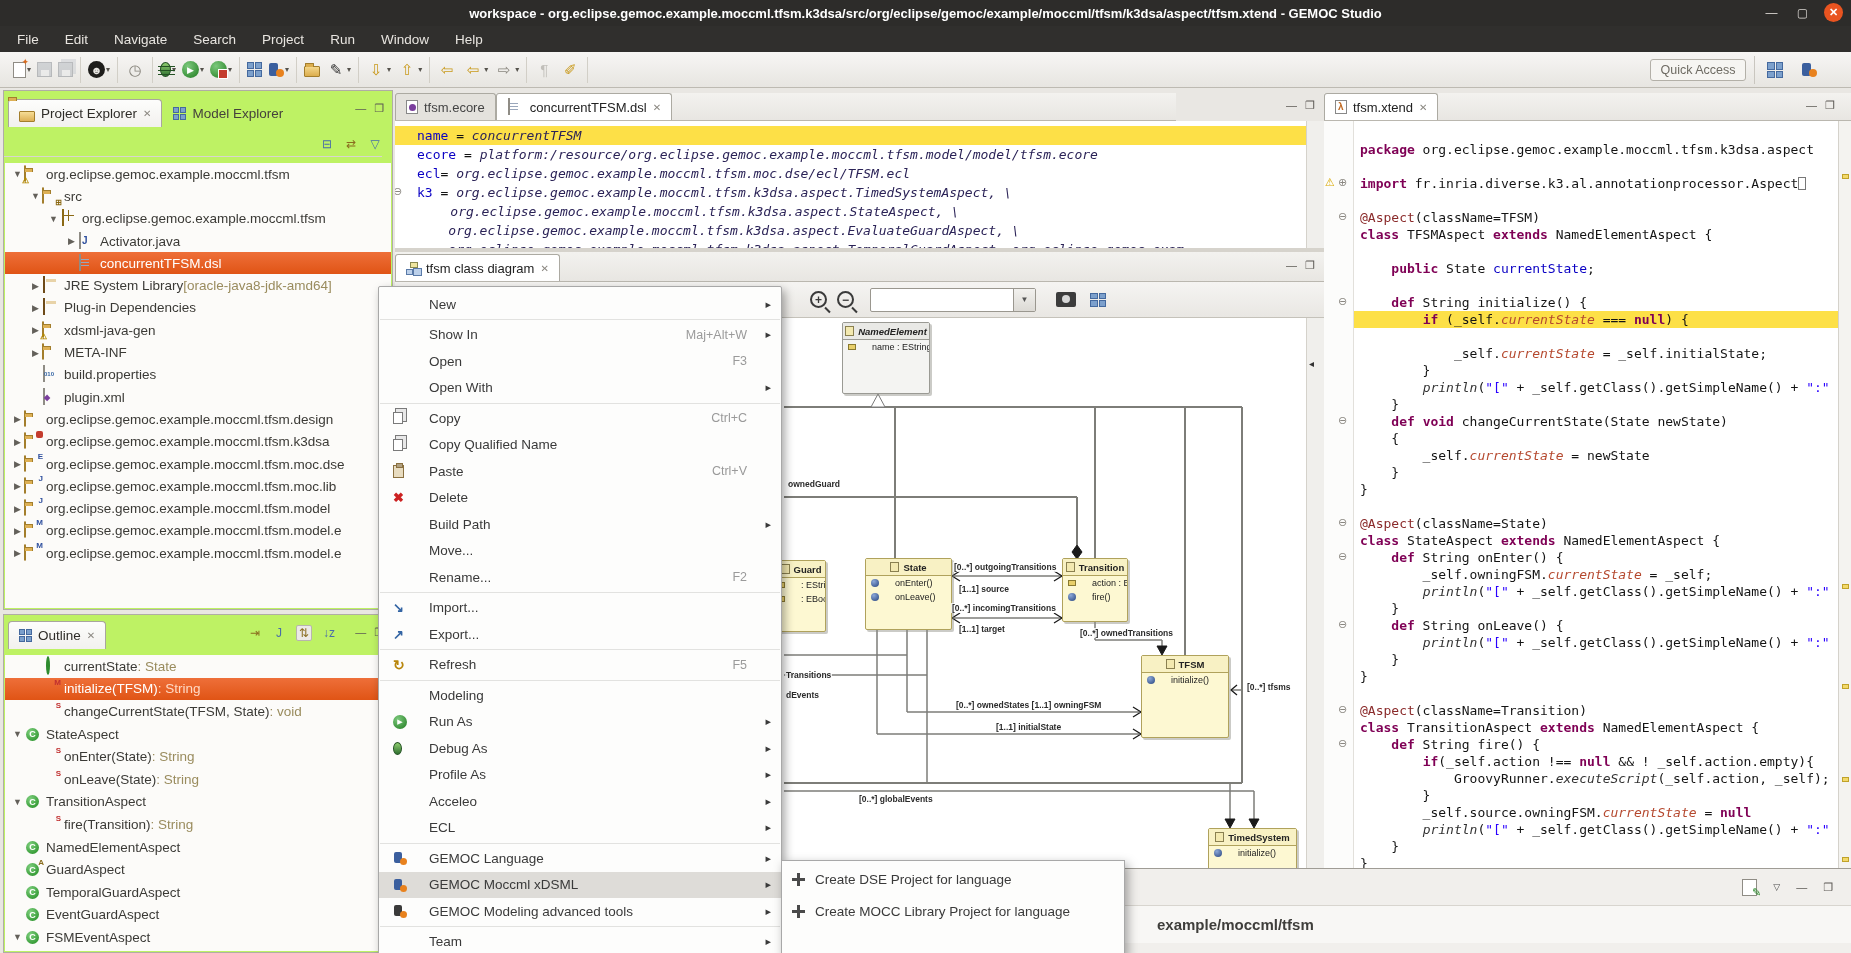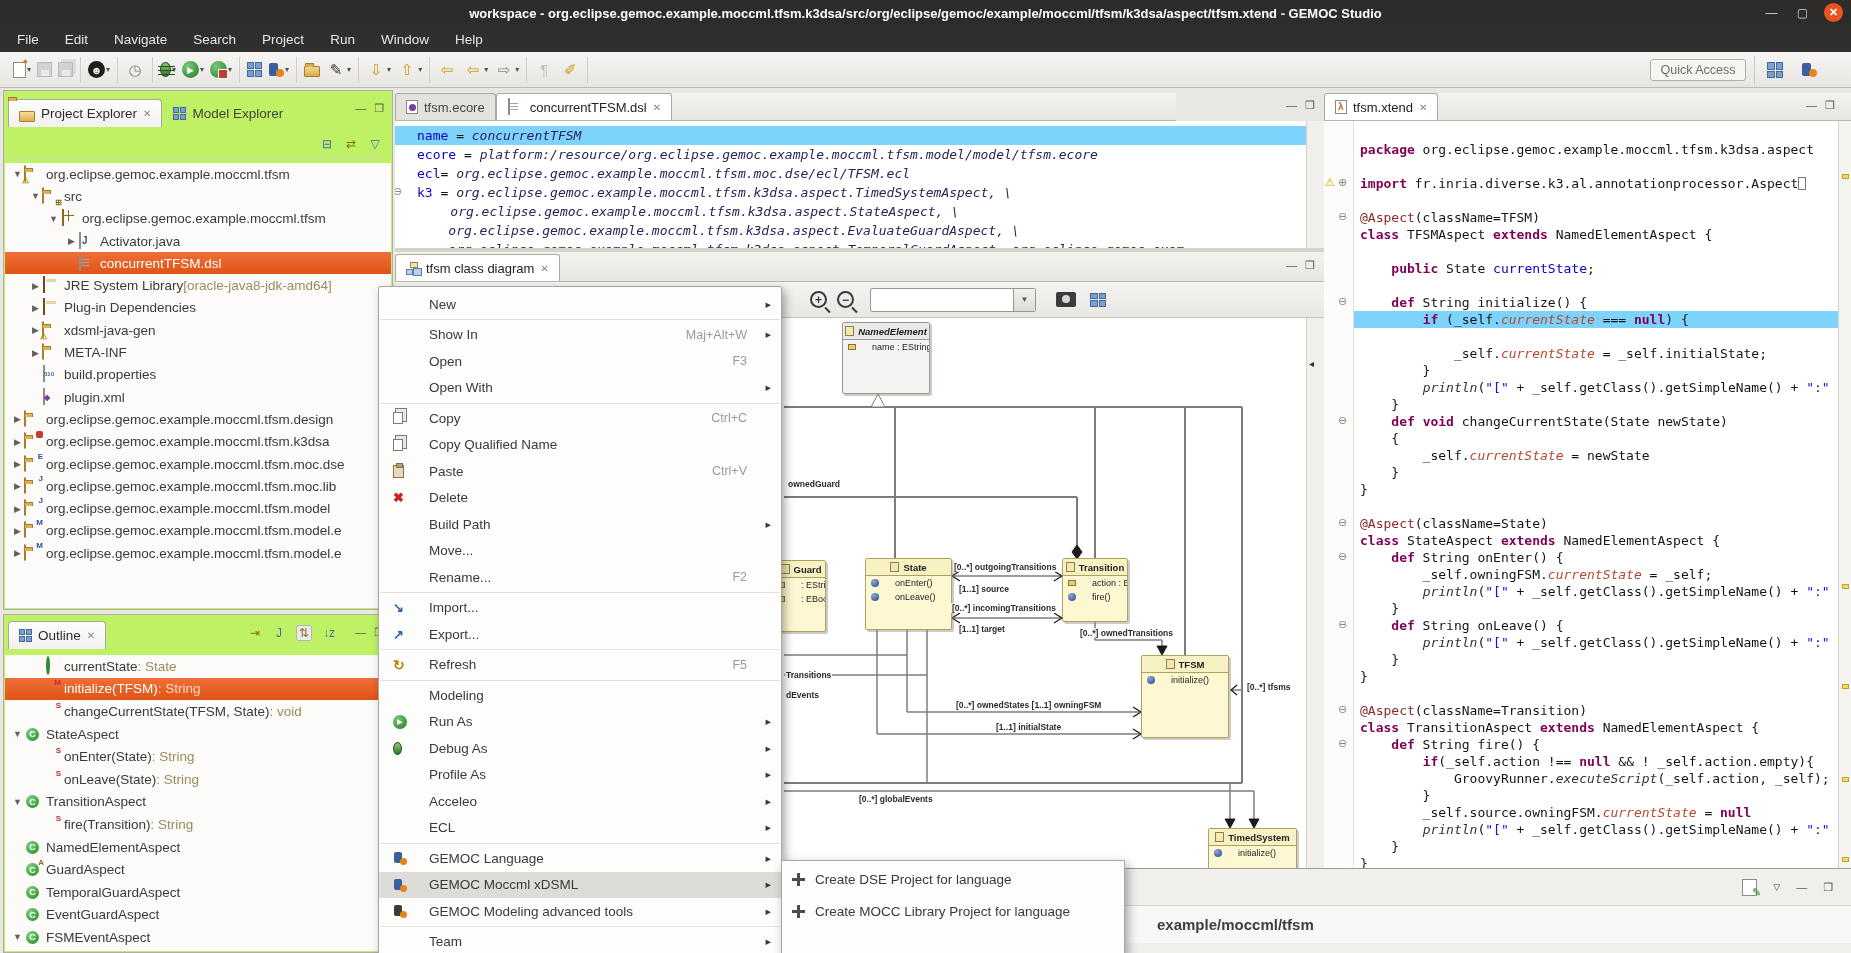--- a/index.html
+++ b/index.html
@@ -98,21 +98,21 @@
   .ecoreic{width:12px;height:14px;background:#fff;border:1px solid #888;position:relative}
   .ecoreic::after{content:"";position:absolute;left:2px;top:3px;width:7px;height:7px;background:#7a3e9d;border-radius:50%}
   .xtendic{width:12px;height:14px;background:#fff;border:1px solid #888;position:relative}
   .xtendic::after{content:"λ";position:absolute;left:2px;top:0;font-size:10px;color:#c06820;font-weight:bold}
   .diagic{width:14px;height:13px;position:relative}
   .diagic::before{content:"";position:absolute;left:4px;top:0;width:6px;height:4px;background:#f0e6a0;border:1px solid #8a8a50}
   .diagic::after{content:"";position:absolute;left:0;bottom:0;width:5px;height:4px;background:#bcd0ea;border:1px solid #5a7aa8;box-shadow:8px 0 0 #bcd0ea,8px 0 0 1px #5a7aa8}
 
   .code-area{position:absolute;background:#fff;overflow:hidden;font-family:"DejaVu Sans Mono",monospace}
   .cl{position:absolute;left:0;right:0;white-space:pre;font-size:13px}
-  .cl.hl{background:#7dd3fc}
+  .cl.hl{background:#fde047}
   .c-k{color:#7f0055;font-weight:bold}
   .c-a{color:#8a2a2a}
   .c-f{color:#b5492f;font-style:italic}
   .c-d{color:#0a00c4}
   .c-s{color:#2a00ff}
   .c-i{font-style:italic}
   .c-p{color:#141414}
   .c-kw{color:#0a00c4}
   .c-v{color:#2b2357;font-style:italic}
   .gut{position:absolute;background:#fcfcfb;border-right:1px solid #e2e0db}

